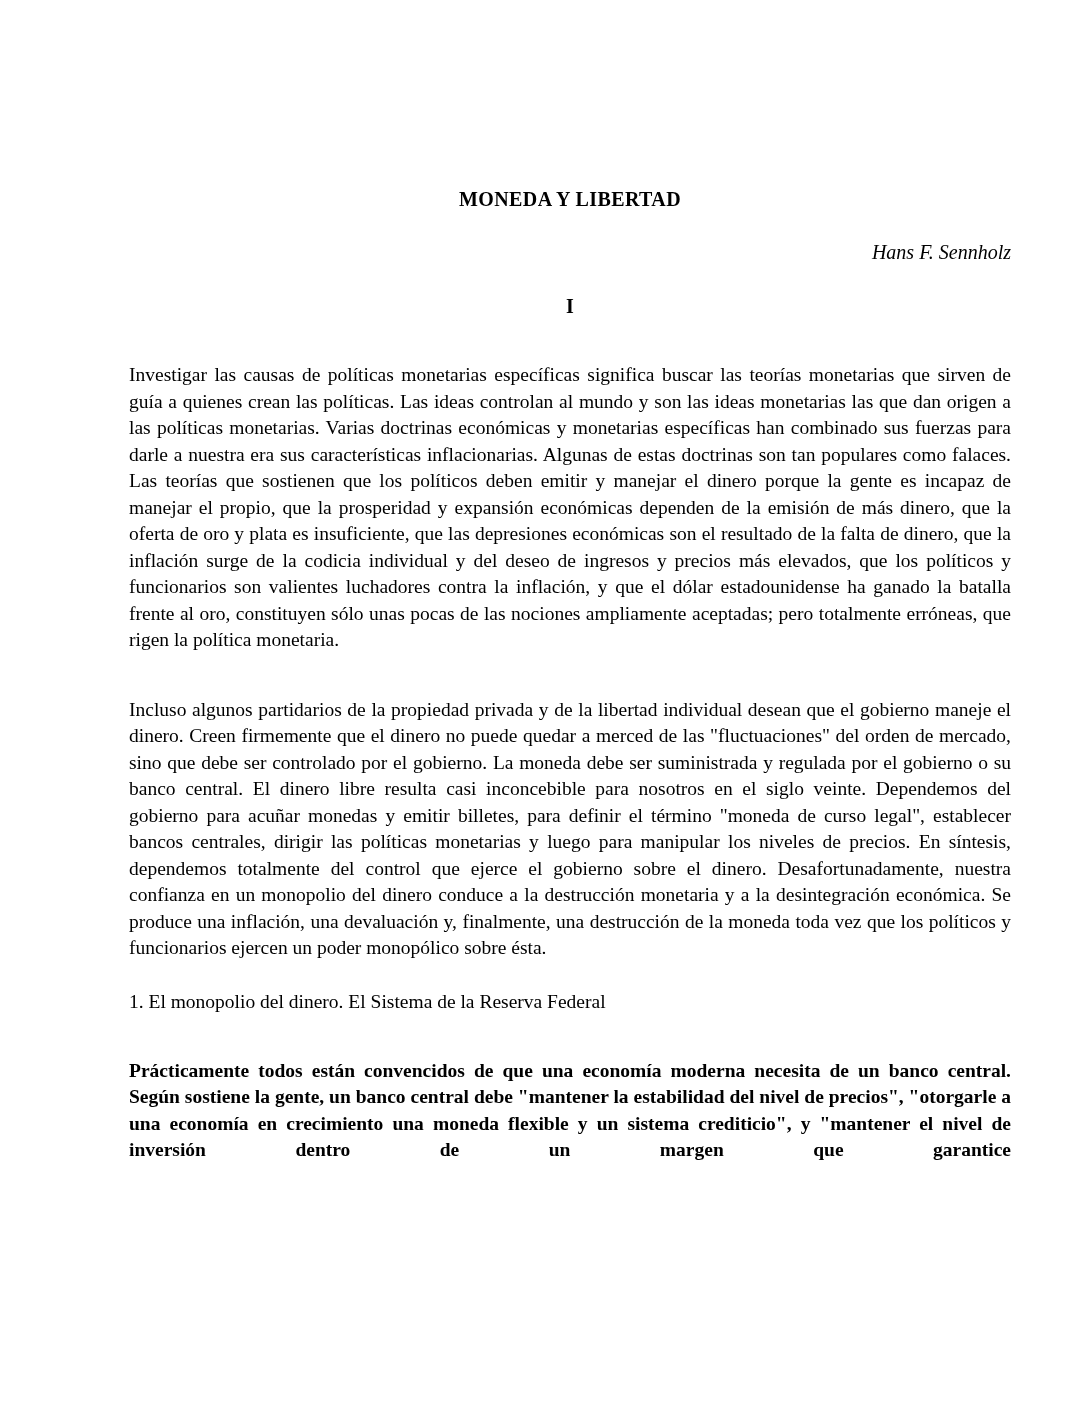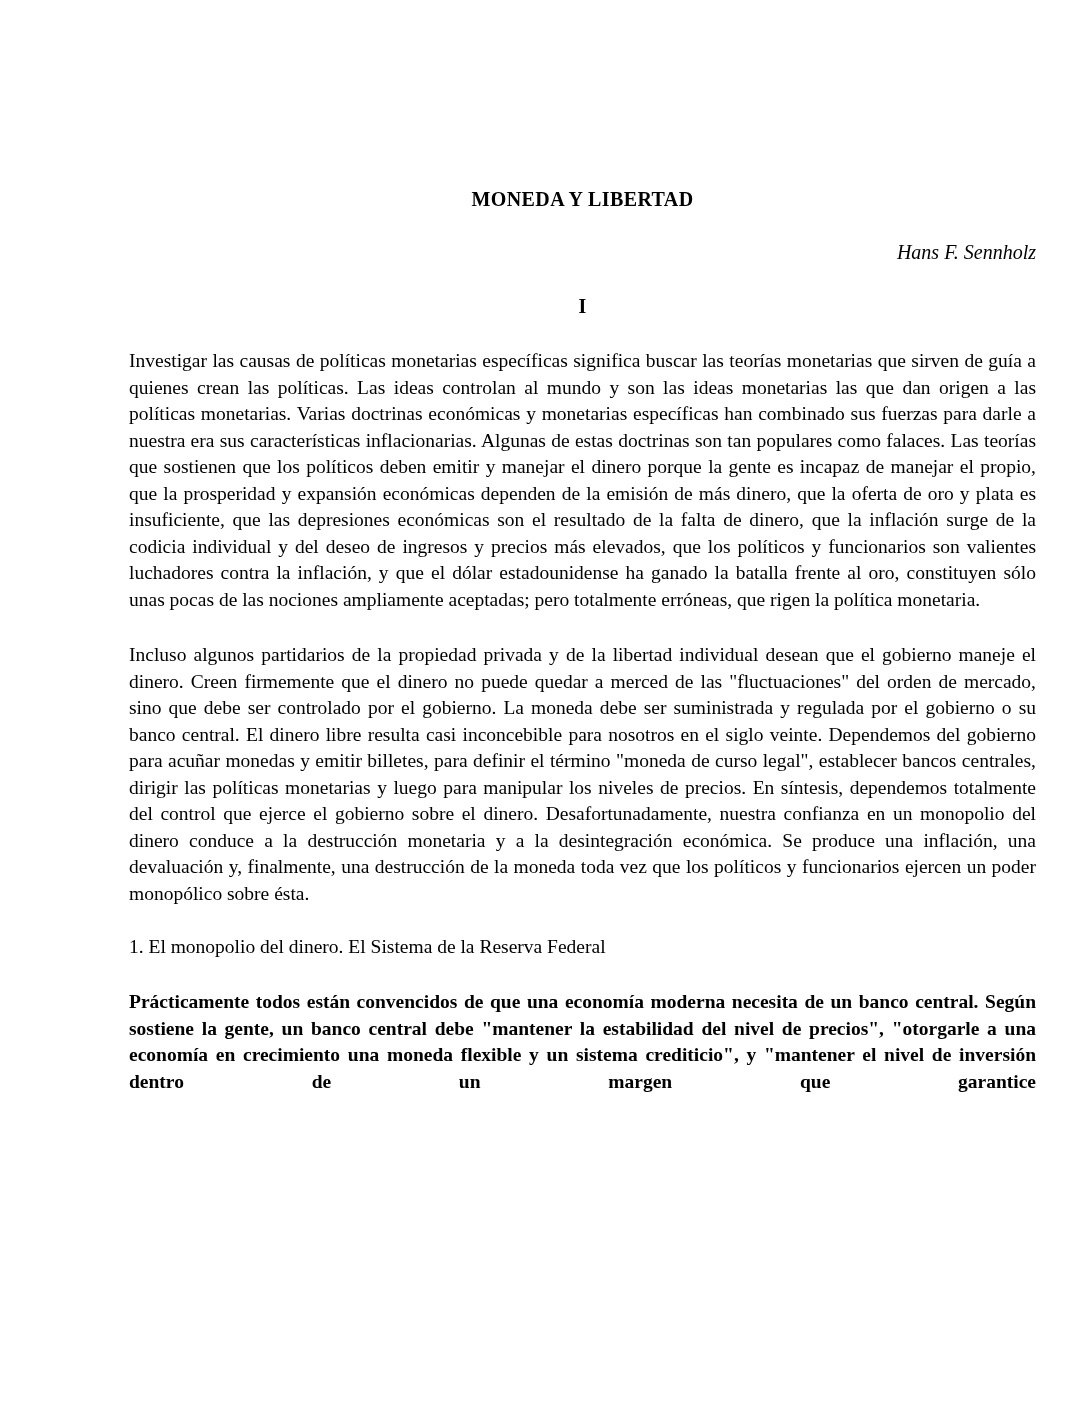--- a/index.html
+++ b/index.html
@@ -8,21 +8,21 @@
     height: 1408px;
     background: #ffffff;
     color: #000000;
     font-family: "Liberation Serif", "DejaVu Serif", serif;
     overflow: hidden;
   }
   .page {
     box-sizing: border-box;
     width: 1088px;
     height: 1408px;
-    padding: 186px 52px 0 129px;
+    padding: 186px 77px 0 129px;
     background: #ffffff;
   }
   .doc-title {
     margin: 0;
     font-size: 20px;
     line-height: 26px;
     font-weight: bold;
     text-align: center;
     letter-spacing: 0.4px;
   }
@@ -41,21 +41,21 @@
     text-align: center;
   }
   .section-heading {
     margin: 25px 0 0 0;
     font-size: 20px;
     line-height: 26px;
     font-weight: bold;
     text-align: center;
   }
   .body-para {
-    margin: 29px 0 0 0;
+    margin: 43px 0 0 0;
     font-size: 19.5px;
     line-height: 26.5px;
     text-align: justify;
   }
   .subsection-heading {
     margin: 27px 0 0 0;
     font-size: 19.5px;
     line-height: 26px;
     font-weight: normal;
     text-align: left;

